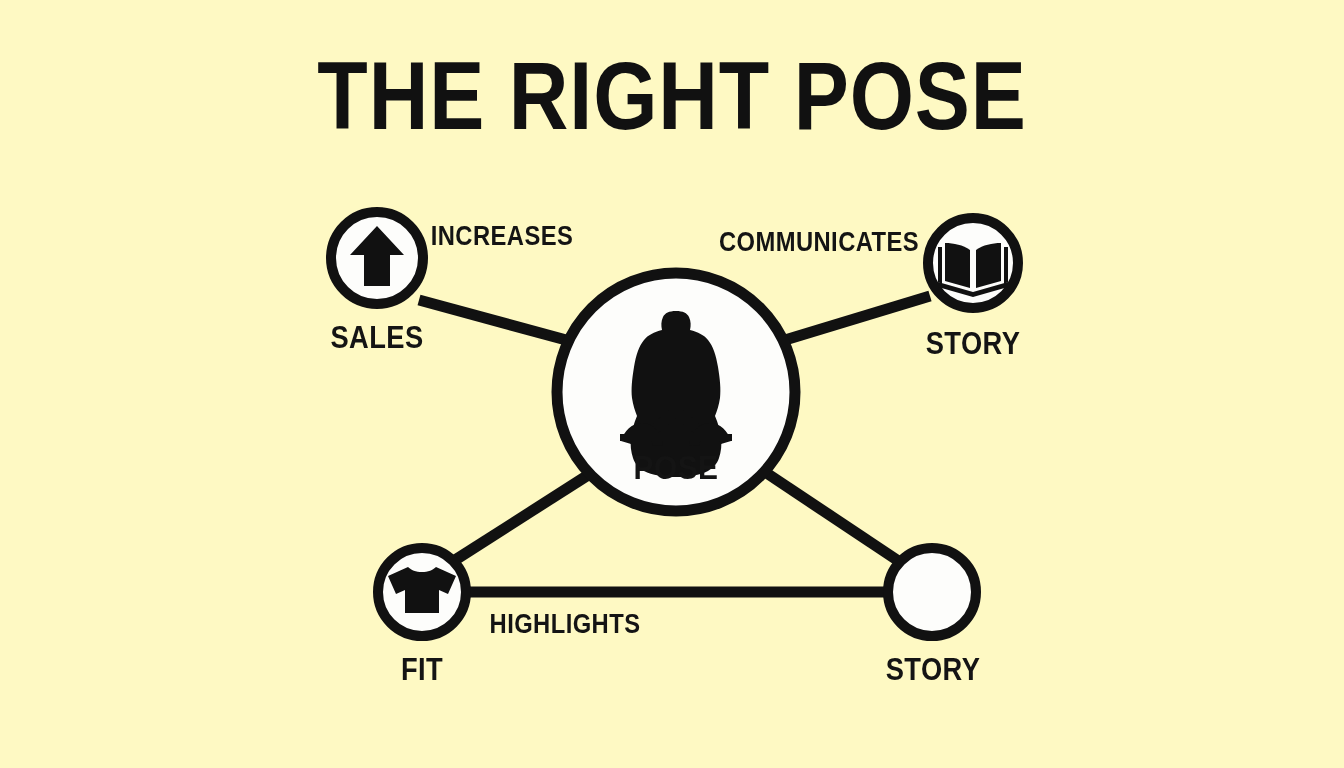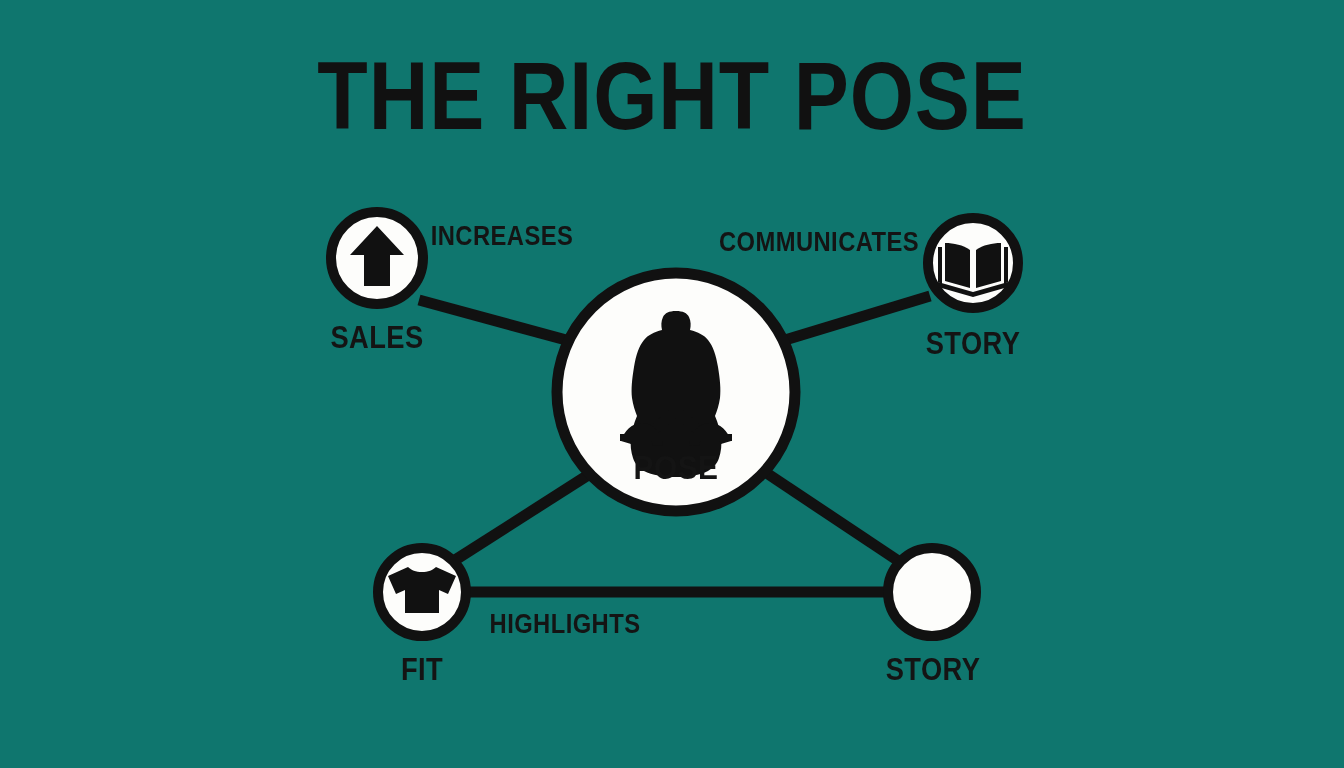--- a/index.html
+++ b/index.html
@@ -4,21 +4,21 @@
 <style>
   html, body {
     margin: 0;
     padding: 0;
     background: #ffffff;
   }
   #stage {
     position: relative;
     width: 1344px;
     height: 768px;
-    background: #0f766e;
+    background: #fef9c3;
     overflow: hidden;
     font-family: "Liberation Sans", sans-serif;
   }
   #diagram-title {
     position: absolute;
     top: 48px;
     left: 0;
     width: 1344px;
     text-align: center;
     font-family: "Liberation Sans", sans-serif;

